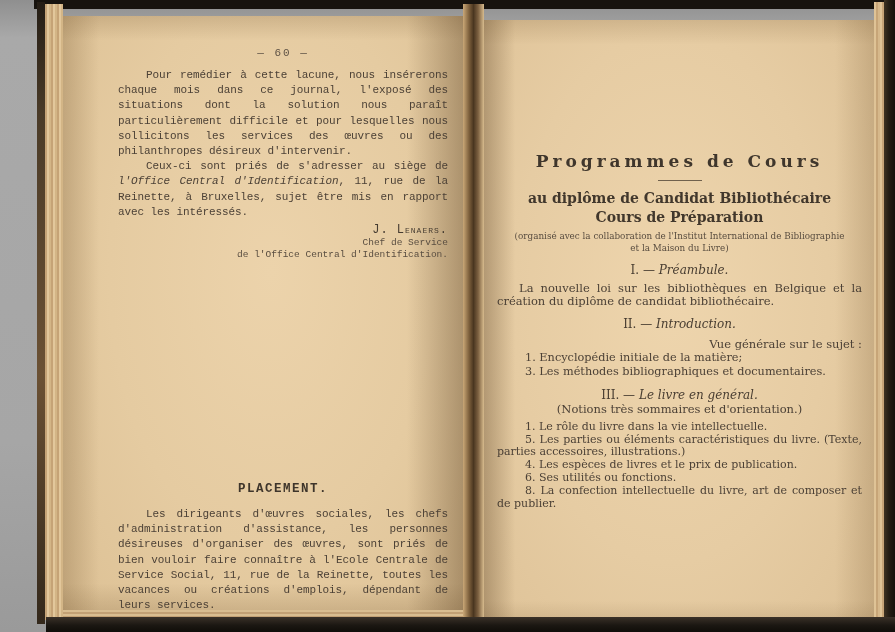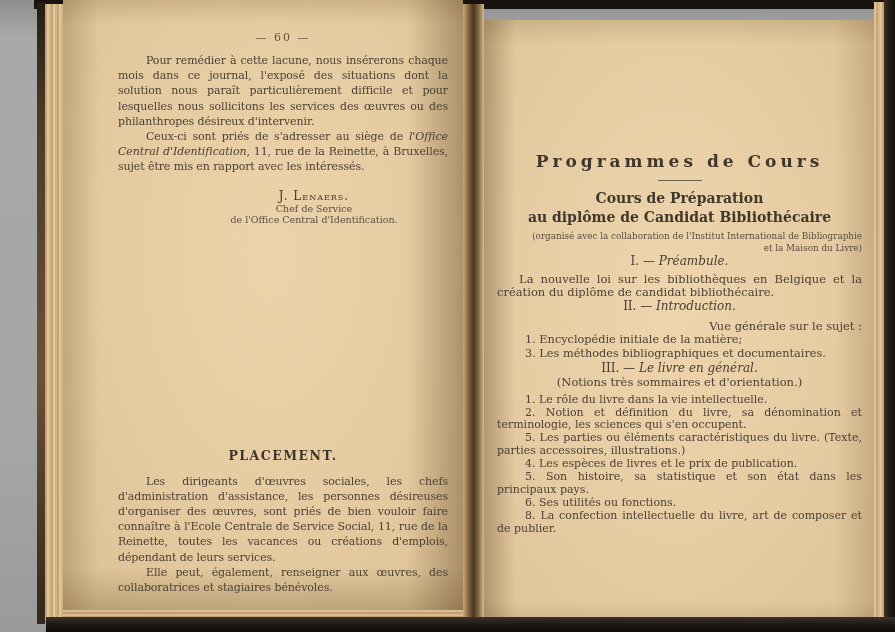--- a/index.html
+++ b/index.html
@@ -13,25 +13,26 @@
   .strip-top{position:absolute;left:34px;top:0;right:0;height:9px;background:#17130e;}
   .strip-bottom{position:absolute;left:46px;right:0;top:617px;height:15px;
     background:linear-gradient(180deg,#3a3128 0%,#1b1712 55%,#100d09 100%);}
   
   .cover-edge-left{position:absolute;left:37px;top:2px;width:8px;height:622px;
     background:linear-gradient(180deg,#241d15 0%,#4a3b28 18%,#6b5134 60%,#33281b 100%);}
   .fore-edge-left{position:absolute;left:45px;top:4px;width:18px;height:616px;
     background:repeating-linear-gradient(90deg,#c5a376 0 2px,#e2c79b 2px 4px,#d3b586 4px 6px);}
   .page{position:absolute;color:#4c4136;}
   .page-left{
-    left:63px;top:0;width:400px;height:610px;
+    left:63px;top:16px;width:400px;height:610px;
     background:
       linear-gradient(90deg,rgba(121,92,54,.30) 0%,rgba(121,92,54,0) 9%,rgba(121,92,54,0) 86%,rgba(84,59,30,.38) 100%),
       linear-gradient(180deg,rgba(121,92,54,.22) 0%,rgba(121,92,54,0) 4%,rgba(121,92,54,0) 93%,rgba(110,82,46,.30) 100%),
       radial-gradient(ellipse at 52% 42%, #ecd3ab 0%, #e5cba1 55%, #dcc094 100%);
+    font-family: Liberation Mono, monospace;
   }
   .gutter{position:absolute;left:463px;top:4px;width:21px;height:616px;
     background:linear-gradient(90deg,#caa877 0%,#7a5d3a 30%,#463télé 50%,#4a3620 50%,#7c6040 72%,#d8bc8e 100%);
     background:linear-gradient(90deg,#caa877 0%,#7a5d3a 30%,#4a3620 50%,#7c6040 72%,#d8bc8e 100%);}
   .page-right{
     left:484px;top:20px;width:390px;height:618px;
     background:
       linear-gradient(90deg,rgba(84,59,30,.34) 0%,rgba(121,92,54,0) 8%,rgba(121,92,54,0) 90%,rgba(121,92,54,.25) 100%),
       linear-gradient(180deg,rgba(121,92,54,.20) 0%,rgba(121,92,54,0) 4%,rgba(121,92,54,0) 94%,rgba(110,82,46,.28) 100%),
       radial-gradient(ellipse at 48% 45%, #eed5ad 0%, #e6cca3 55%, #ddc196 100%);
@@ -41,32 +42,32 @@
     background:repeating-linear-gradient(90deg,#dfc396 0 2px,#c7a578 2px 4px,#d6b88b 4px 6px);}
   .cover-edge-right{position:absolute;left:884px;top:0;width:11px;height:632px;
     background:linear-gradient(90deg,#3f3322 0%,#241d14 45%,#15110c 100%);}
   .sheet-bottom-left{position:absolute;left:63px;top:610px;width:400px;height:8px;
     background:repeating-linear-gradient(180deg,#d9bd90 0 2px,#c2a074 2px 4px);}
   
   .lp-content{padding:0 15px 0 55px;}
   .page-no{margin-top:31px;text-align:center;font-size:11px;letter-spacing:2px;color:#5e5245;}
   .para{font-size:11px;line-height:15.2px;text-align:justify;text-indent:28px;margin:0;letter-spacing:-.1px;}
   .para.first{margin-top:9px;}
-  .sig-block{margin-top:14px;text-align:center;padding-left:62px;}
+  .sig-block{margin-top:3px;text-align:right;padding-left:62px;}
   .sig-name{font-size:12px;font-variant:small-caps;letter-spacing:1px;color:#463c31;}
   .sig-sub{font-size:9.5px;line-height:11.5px;color:#5a4e41;}
   .placement-head{margin-top:222px;text-align:center;font-size:12.5px;font-weight:bold;letter-spacing:1.5px;color:#3e352b;}
   .placement-first{margin-top:11px;}
   
   .rp-content{padding:0 12px 0 13px;}
   .main-title{margin-top:131px;text-align:center;font-size:17px;font-weight:bold;letter-spacing:4px;color:#3f362c;}
   .title-rule{width:44px;border:none;border-top:1.5px solid #70614d;margin:9px auto 0;}
   .course-title{margin-top:8px;text-align:center;font-size:14px;font-weight:bold;line-height:19px;color:#41372c;}
-  .org-note{margin-top:4px;text-align:right;font-size:8.8px;line-height:11.5px;color:#584c3f;}
-  .sec-head{text-align:center;font-size:12px;color:#48F3d31;color:#483d31;}
+  .org-note{margin-top:4px;text-align:center;font-size:8.8px;line-height:11.5px;color:#584c3f;}
+  .sec-head{margin-top:9px;text-align:center;font-size:12px;color:#48F3d31;color:#483d31;}
   .sec-head .it{font-style:italic;}
   .rpara{font-size:11.5px;line-height:13px;text-align:justify;text-indent:22px;margin:0;}
   .rpara.sec1{margin-top:5px;}
   .lead-line{margin-top:6px;font-size:11.5px;text-indent:22px;text-align:right;}
   .citem{font-size:11.3px;line-height:13.8px;text-align:justify;text-indent:28px;margin:0;}
   .sec3-note{text-align:center;font-size:11.5px;line-height:14px;color:#4c4136;}
   .sec3-items{margin-top:5px;}
   .sec3-items .citem{line-height:12.9px;font-size:11px;}
   .italic{font-style:italic;}
 </style>
@@ -101,22 +102,22 @@
 </div>
 
 <div class="gutter"></div>
 
 <div class="page page-right">
   <div class="rp-content">
     <div class="main-title">Programmes de Cours</div>
     <hr class="title-rule">
 
     <div class="course-title">
+      <div>au diplôme de Candidat Bibliothécaire</div>
       <div>Cours de Préparation</div>
-      <div>au diplôme de Candidat Bibliothécaire</div>
     </div>
 
     <div class="org-note">
       <div>(organisé avec la collaboration de l'Institut International de Bibliographie</div>
       <div>et la Maison du Livre)</div>
     </div>
 
     <div class="sec-head"><span>I. — </span><span class="it">Préambule.</span></div>
 
     <p class="rpara sec1">La nouvelle loi sur les bibliothèques en Belgique et la création du diplôme de candidat bibliothécaire.</p>
@@ -126,24 +127,22 @@
     <div class="lead-line">Vue générale sur le sujet :</div>
 
     <p class="citem">1. Encyclopédie initiale de la matière;</p>
     <p class="citem">3. Les méthodes bibliographiques et documentaires.</p>
 
     <div class="sec-head"><span>III. — </span><span class="it">Le livre en général.</span></div>
     <div class="sec3-note">(Notions très sommaires et d'orientation.)</div>
 
     <div class="sec3-items">
       <p class="citem">1. Le rôle du livre dans la vie intellectuelle.</p>
-      <p class="citem">2. Notion et définition du livre, sa dénomination et terminologie, les sciences qui s'en occupent.</p>
       <p class="citem">5. Les parties ou éléments caractéristiques du livre. (Texte, parties accessoires, illustrations.)</p>
       <p class="citem">4. Les espèces de livres et le prix de publication.</p>
-      <p class="citem">5. Son histoire, sa statistique et son état dans les principaux pays.</p>
       <p class="citem">6. Ses utilités ou fonctions.</p>
       <p class="citem">8. La confection intellectuelle du livre, art de composer et de publier.</p>
     </div>
   </div>
 </div>
 
 <div class="sheet-bottom-left"></div>
 <div class="fore-edge-right"></div>
 <div class="cover-edge-right"></div>
 <div class="strip-bottom"></div>

